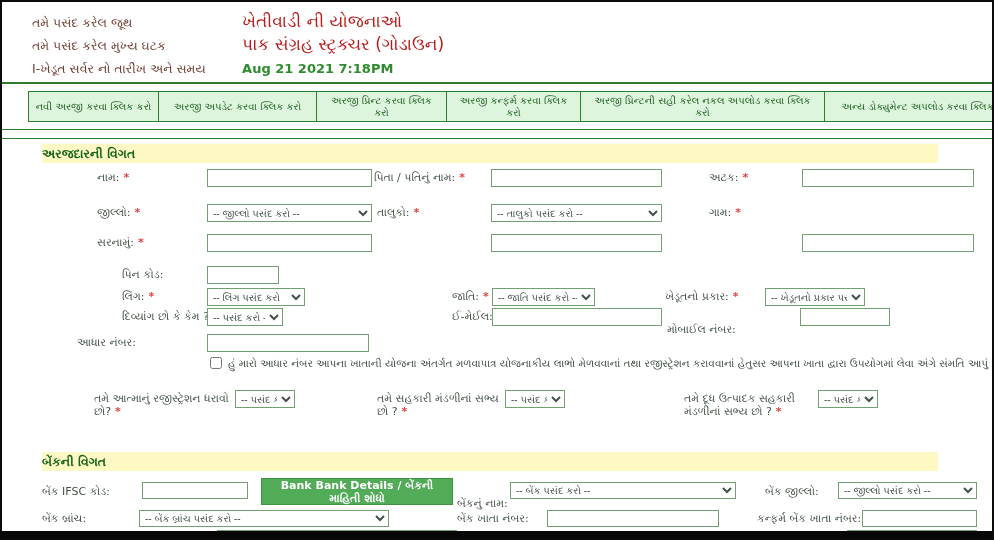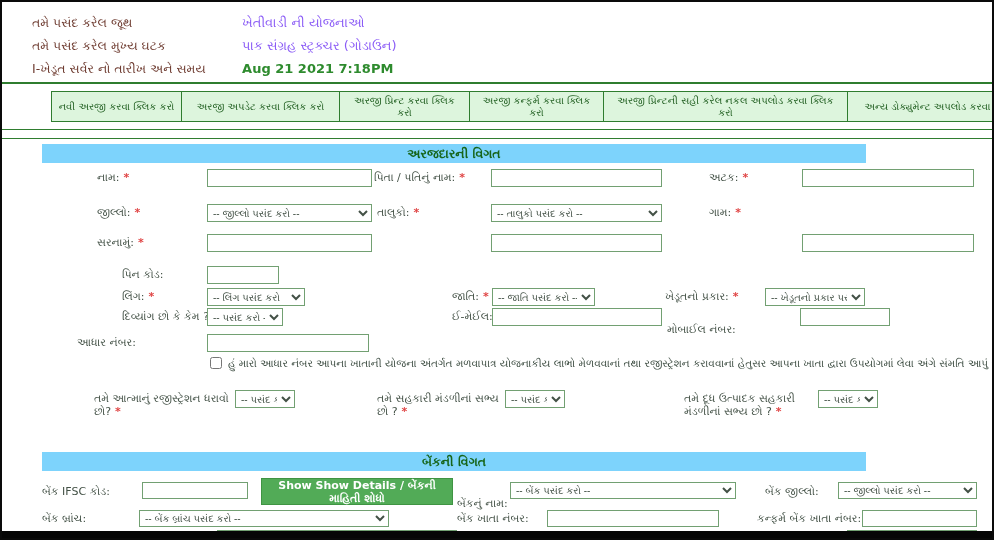--- a/index.html
+++ b/index.html
@@ -6,38 +6,38 @@
   html,body { width:994px; height:540px; background:#e9e9e9; }
   body { font-family:"DejaVu Sans","Liberation Sans",sans-serif; }
   .page{
     position:relative; width:994px; height:540px; background:#fff;
     border:2px solid #0a0a0a; overflow:hidden;
   }
   
   .hdr{ padding:8px 0 0 30px; }
   .hrow{ height:23px; line-height:23px; }
   .hlabel{ display:inline-block; width:205px; color:#6d3a2f; font-size:12.5px; }
-  .hvalue{ color:#8b5cf6; font-size:13px; }
+  .hvalue{ color:#b91c1c; font-size:17px; }
   .hvalue.date{ font-weight:bold; font-size:13px; color:#2e8b2e; }
   .hr-green{ margin-top:3px; border-top:2px solid #2f7d2f; }
   
-  .tabs{ display:flex; margin:7px 0 0 49px; }
+  .tabs{ display:flex; margin:7px 0 0 26px; }
   .tab{
     height:31px; background:#ddf5dd; border:1px solid #2f7d2f; margin-left:-1px;
     display:flex; align-items:center; justify-content:center; text-align:center;
     font-size:10px; color:#1d5c1d; padding:0 6px; cursor:pointer; overflow:hidden;
     flex:0 0 auto;
   }
   .tab:first-child{ margin-left:0; }
   .strip{ margin-top:7px; height:10px; border-top:1px solid #2f7d2f; border-bottom:1px solid #2f7d2f; background:#fff; }
   
   .form{ position:relative; width:990px; height:400px; }
   .sec{
-    position:absolute; left:40px; width:824px; height:19px; line-height:19px;
-    background:#7dd3fc; color:#17651a; font-weight:bold; text-align:center; font-size:12.5px;
+    position:absolute; left:40px; width:896px; height:19px; line-height:19px;
+    background:#fef9c3; color:#17651a; font-weight:bold; font-size:12.5px;
   }
   .fl{ position:absolute; font-size:11px; color:#435146; white-space:nowrap; line-height:13px; }
   .fl.wrap{ white-space:normal; }
   .req{ color:#e04545; font-weight:bold; margin-left:4px; font-size:11px; }
   .ti{
     position:absolute; height:18px; border:1px solid #72a072; background:#fff;
     font-size:11px; padding:0 3px; outline:none; color:#333;
   }
   .sel{
     position:absolute; height:18px; border:1px solid #72a072; background:#fff;
@@ -132,21 +132,21 @@
     <select class="sel" style="left:233px;top:251px;width:60px"><option>-- પસંદ કરો -</option></select>
     <span class="fl wrap" style="left:375px;top:253px;width:126px"><span>તમે સહકારી મંડળીનાં સભ્ય છો ?</span><span class="req">*</span></span>
     <select class="sel" style="left:503px;top:251px;width:60px"><option>-- પસંદ કરો -</option></select>
     <span class="fl wrap" style="left:682px;top:253px;width:132px"><span>તમે દૂધ ઉત્પાદક સહકારી મંડળીનાં સભ્ય છો ?</span><span class="req">*</span></span>
     <select class="sel" style="left:816px;top:251px;width:60px"><option>-- પસંદ કરો -</option></select>
 
     <div class="sec" style="top:313px">બેંકની વિગત</div>
 
     <span class="fl" style="left:40px;top:346px"><span>બેંક IFSC કોડ:</span></span>
     <input class="ti" style="left: 140px; top: 343px; width: 106px; height: 17px;">
-    <div class="bank-btn" style="left:259px;top:339px;width:192px;height:27px">Show Show Details / બેંકની માહિતી શોધો</div>
+    <div class="bank-btn" style="left:259px;top:339px;width:192px;height:27px">Bank Bank Details / બેંકની માહિતી શોધો</div>
     <span class="fl" style="left:455px;top:358px"><span>બેંકનું નામ:</span></span>
     <select class="sel" style="left:508px;top:343px;width:226px;height:17px"><option>-- બેંક પસંદ કરો --</option></select>
     <span class="fl" style="left:763px;top:346px"><span>બેંક જીલ્લો:</span></span>
     <select class="sel" style="left:836px;top:343px;width:139px;height:17px"><option>-- જીલ્લો પસંદ કરો --</option></select>
 
     <span class="fl" style="left:40px;top:373px"><span>બેંક બ્રાંચ:</span></span>
     <select class="sel" style="left:137px;top:371px;width:250px;height:17px"><option>-- બેંક બ્રાંચ પસંદ કરો --</option></select>
     <span class="fl" style="left:455px;top:373px"><span>બેંક ખાતા નંબર:</span></span>
     <input class="ti" style="left: 545px; top: 371px; width: 172px; height: 17px;">
     <span class="fl" style="left:755px;top:373px"><span>કન્ફર્મ બેંક ખાતા નંબર:</span></span>

